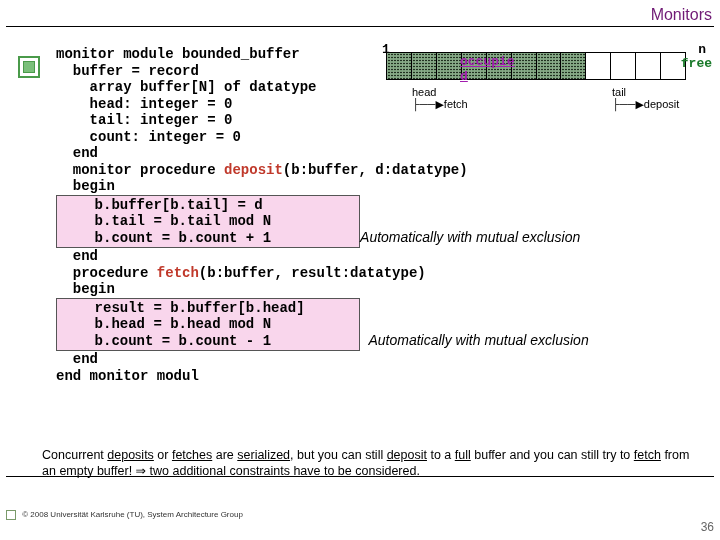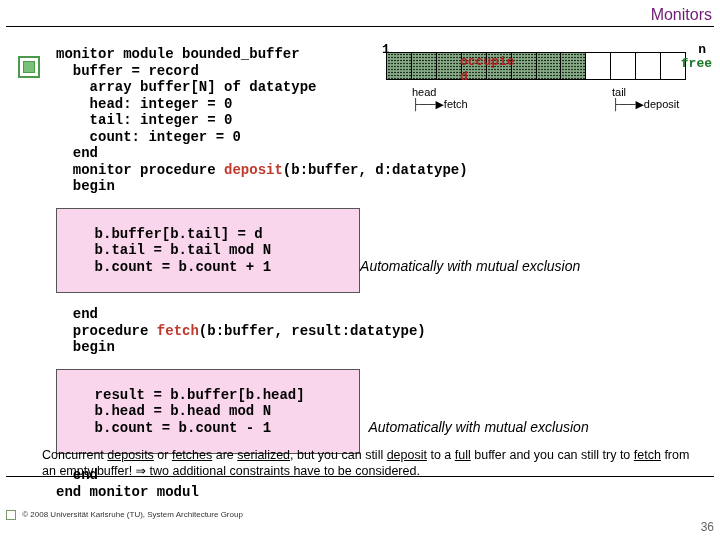--- a/index.html
+++ b/index.html
@@ -48,22 +48,22 @@
     line-height: 1.18;
     font-weight: bold;
     white-space: pre;
     color: #000;
   }
   .code .proc { color: #c0392b; }
   .pinkbox {
     display: inline-block;
     background: #f9d6ec;
     border: 1px solid #555;
-    padding: 17px 4px;
-    margin: 13px 0;
+    padding: 1px 4px;
+    margin: 0 0;
   }
   .diagram {
     position: absolute;
     left: 380px;
     top: 46px;
     width: 330px;
     height: 80px;
   }
   .bar {
     position: absolute;
@@ -84,21 +84,21 @@
     background: repeating-linear-gradient(90deg, #8aa88a 0 1px, transparent 1px 3px),
                 repeating-linear-gradient(0deg, #203020 0 1px, transparent 1px 3px);
     background-color: #7aa07a;
   }
   .lbl {
     position: absolute;
     font-family: "Courier New", monospace;
     font-weight: bold;
     font-size: 13px;
   }
-  .occ { color: #b91c1c; left: 80px; top: 8px; }
+  .occ { color: #a21caf; left: 80px; top: 8px; text-decoration: underline; }
   .free { color: #1a7a2a; right: -2px; top: 10px; }
   .one { left: 2px; top: -4px; color:#000;}
   .n   { right: 4px; top: -4px; color:#000;}
   .pointer {
     position: absolute;
     font-size: 11px;
     font-family: Arial, sans-serif;
     color: #000;
   }
   .headp { left: 32px; top: 40px; }

